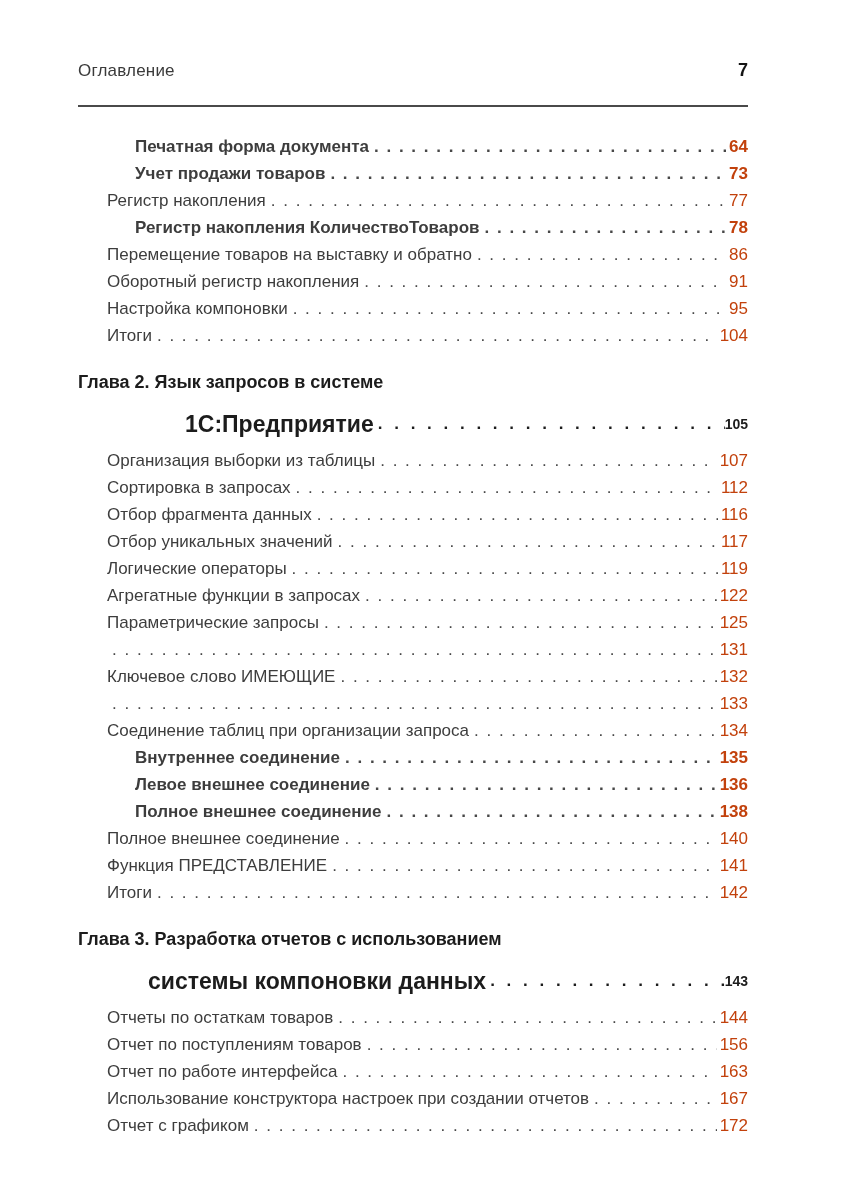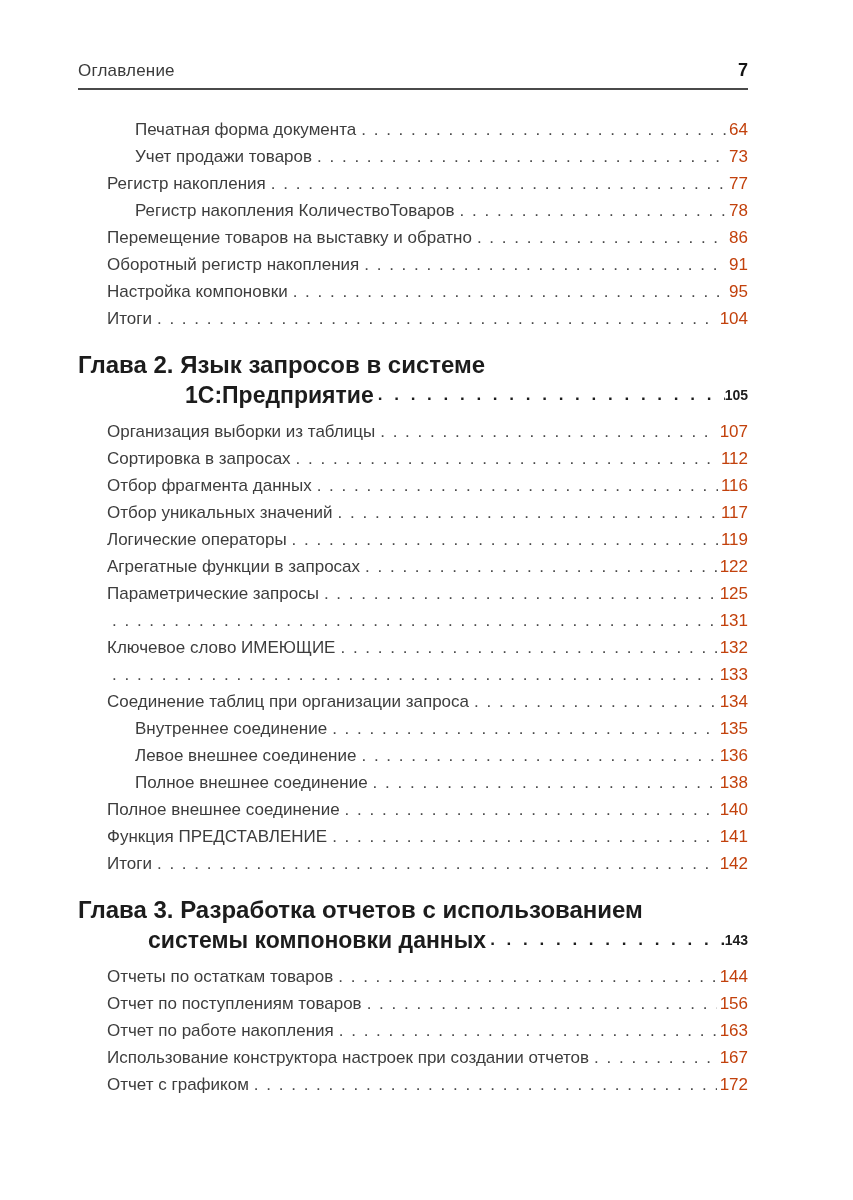--- a/index.html
+++ b/index.html
@@ -16,68 +16,69 @@
     left: 78px;
     top: 0;
     width: 670px;
   }
   
   .page-header {
     display: flex;
     justify-content: space-between;
     align-items: baseline;
     margin-top: 60px;
-    padding-bottom: 7px;
+    padding-bottom: 24px;
     border-bottom: 2px solid #4a4a4a;
   }
   .header-title { font-size: 17px; color: #3a3a3a; letter-spacing: 0.2px; }
   .header-page-num { font-size: 18px; font-weight: bold; color: #141414; }
 
   
   .toc-body > .entries-block:first-child { margin-top: 26px; }
   .toc-row {
     display: flex;
     align-items: baseline;
     height: 27px;
     line-height: 27px;
     font-size: 17px;
     color: #3d3d3d;
   }
   .toc-row.level-1 { padding-left: 29px; }
-  .toc-row.level-2 { padding-left: 57px; }
+  .toc-row.level-2 { padding-left: 57px; font-weight: bold; }
   .toc-title { white-space: nowrap; }
   .toc-page { white-space: nowrap; color: #c2410c; }
 
   
   .dots {
     flex: 1 1 auto;
     overflow: hidden;
     white-space: nowrap;
     margin: 0 3px 0 5px;
     min-width: 10px;
   }
   .dots::after {
     content: ". . . . . . . . . . . . . . . . . . . . . . . . . . . . . . . . . . . . . . . . . . . . . . . . . . . . . . . . . . . . . . . . . . . . . . . . . . . . . . . . . . . . . . . . . . . . . . . . . . . . . . . .";
     letter-spacing: 1.5px;
     color: #474747;
   }
 
   
   .chapter { margin-top: 18px; margin-bottom: 8px; }
   .chapter-line1 {
-    font-size: 24px;
+    font-size: 18px;
     font-weight: bold;
     color: #1c1c1c;
     line-height: 30px;
     white-space: nowrap;
   }
   .chapter-line2-row {
     display: flex;
     align-items: center;
     line-height: 30px;
+    margin-top: 12px;
   }
   .chapter-line2 {
     font-size: 23px;
     font-weight: bold;
     color: #1c1c1c;
     white-space: nowrap;
   }
   .chapter-dots::after {
     font-size: 17px;
     font-weight: bold;
@@ -247,21 +248,21 @@
             <span class="toc-title">Отчеты по остаткам товаров</span>
             <span class="dots"></span>
             <span class="toc-page">144</span>
           </div>
           <div class="toc-row level-1">
             <span class="toc-title">Отчет по поступлениям товаров</span>
             <span class="dots"></span>
             <span class="toc-page">156</span>
           </div>
           <div class="toc-row level-1">
-            <span class="toc-title">Отчет по работе накопления</span>
+            <span class="toc-title">Отчет по работе интерфейса</span>
             <span class="dots"></span>
             <span class="toc-page">163</span>
           </div>
           <div class="toc-row level-1">
             <span class="toc-title">Использование конструктора настроек при создании отчетов</span>
             <span class="dots"></span>
             <span class="toc-page">167</span>
           </div>
           <div class="toc-row level-1">
             <span class="toc-title">Отчет с графиком</span>

